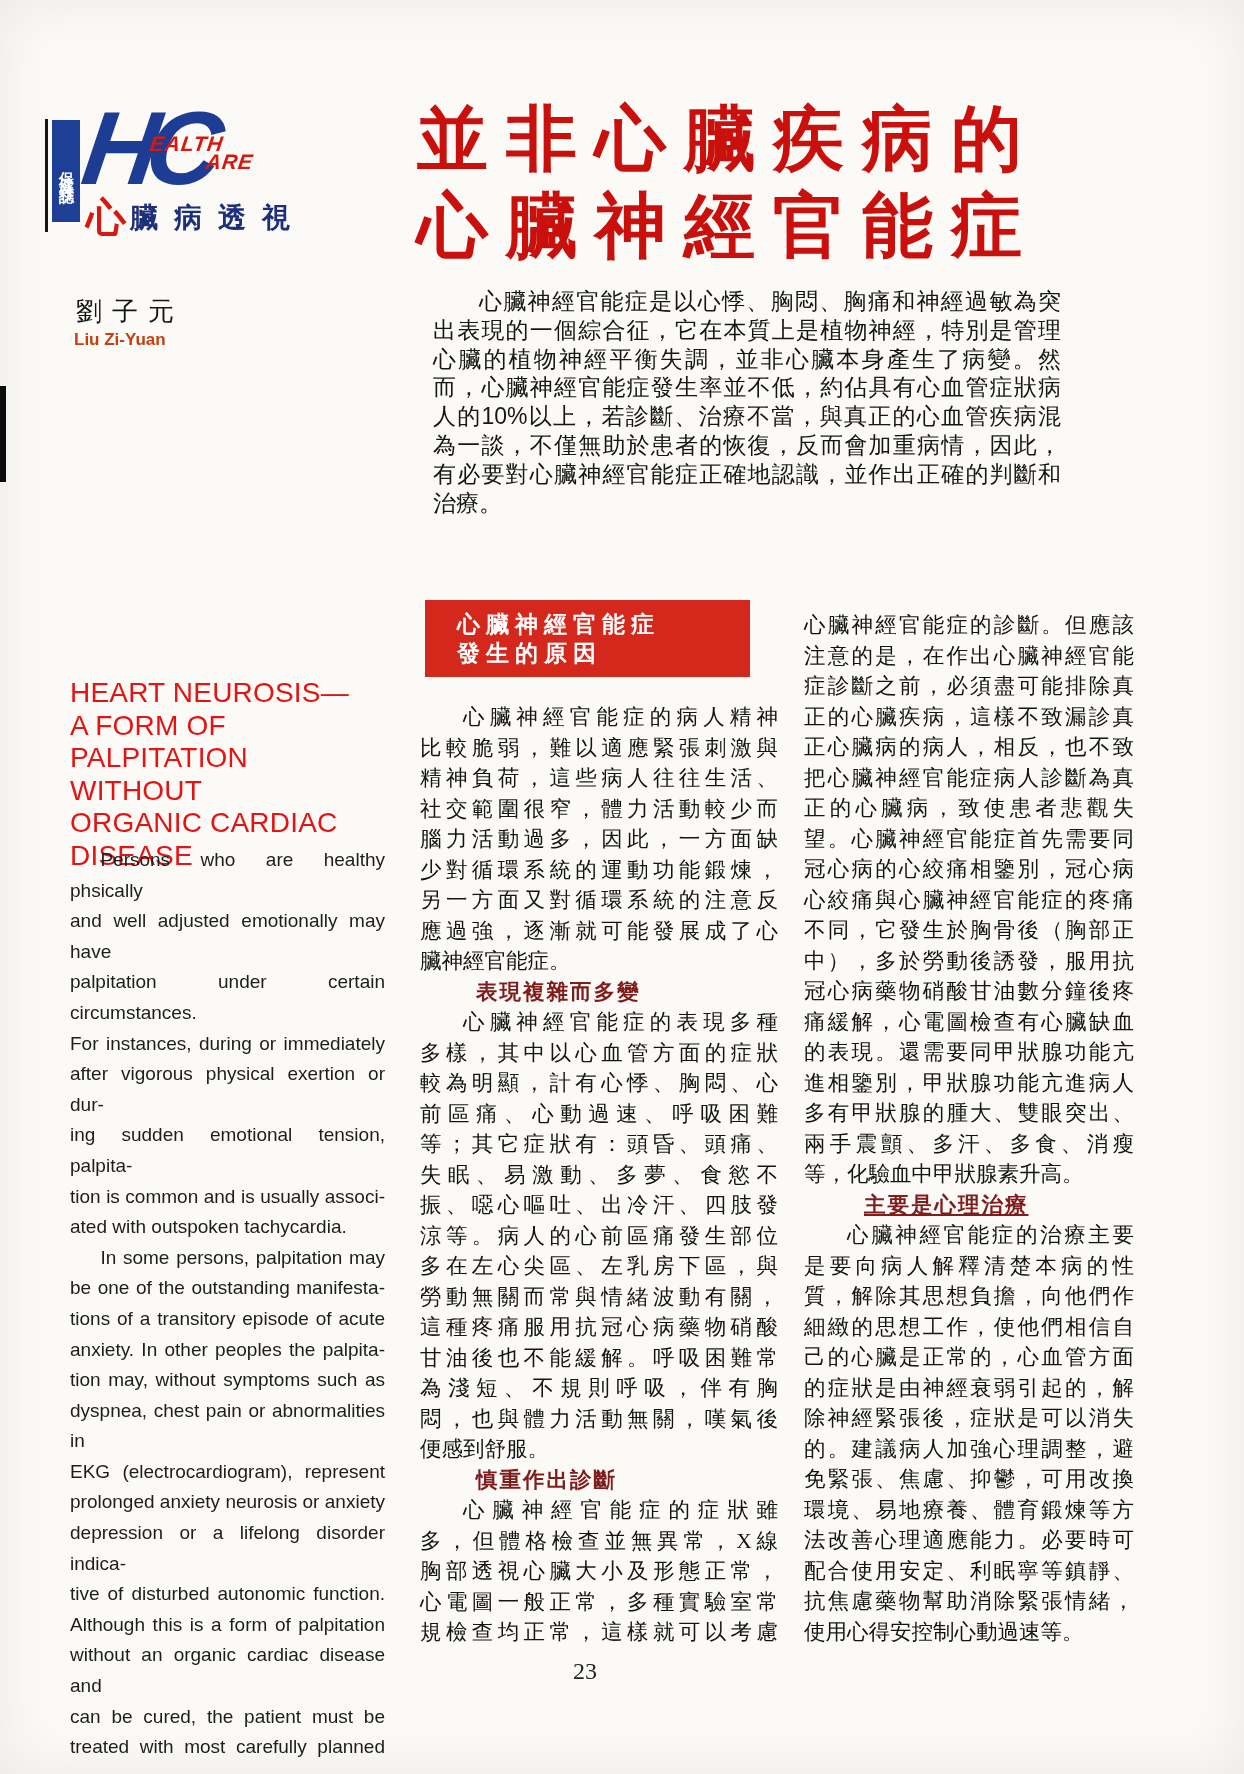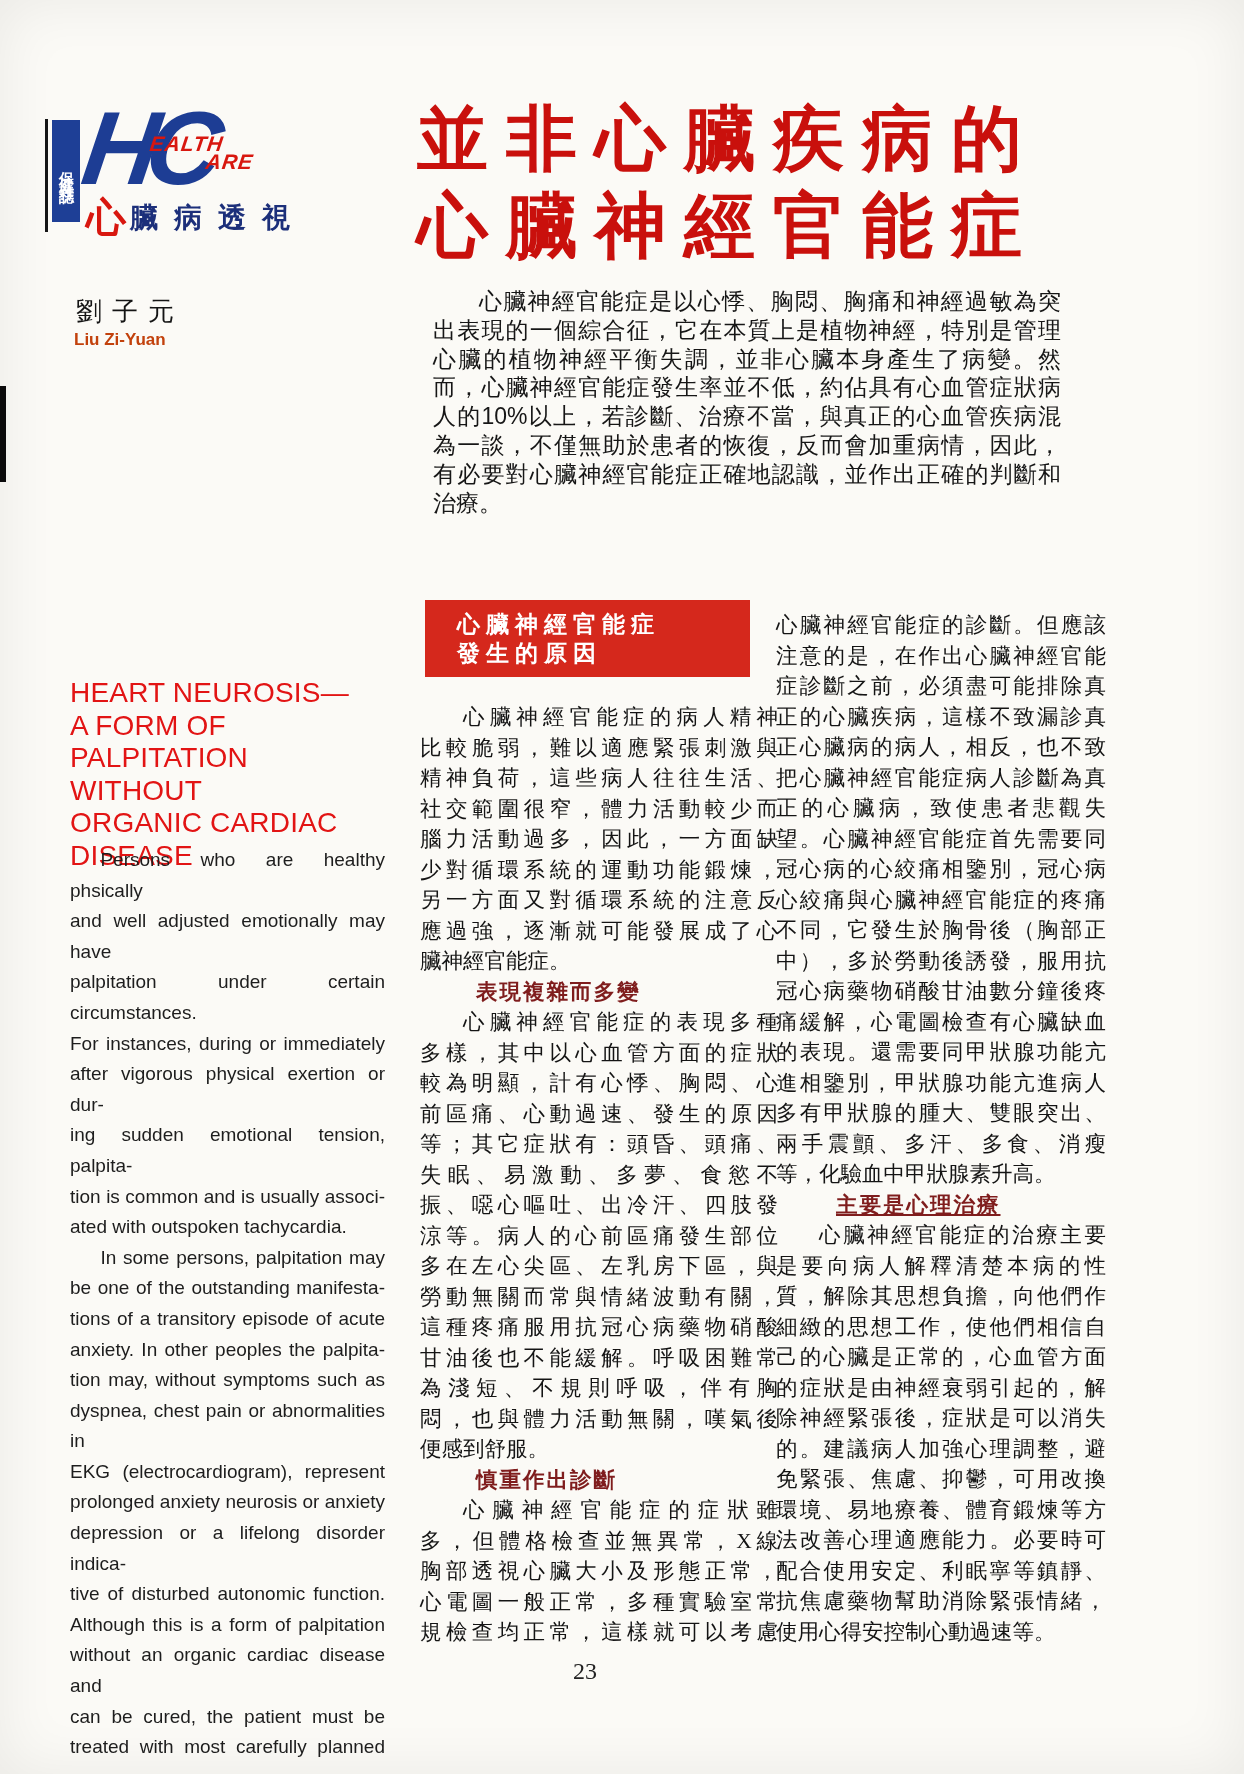--- a/index.html
+++ b/index.html
@@ -89,21 +89,21 @@
     padding:10px 0 0 32px;font-weight:bold;font-size:23px;
     line-height:29px;letter-spacing:6px;
   }
 
   
   .cn-col{
     font-family:"Liberation Serif",serif;
     font-size:21.5px;line-height:30.5px;color:#141414;
   }
   .mid-flow{position:absolute;left:420px;top:702px;width:358px;}
-  .right-flow{position:absolute;left:776px;top:610px;width:330px;}
+  .right-flow{position:absolute;left:804px;top:610px;width:330px;}
   .subhead{
     display:block;font-weight:bold;padding-left:56px;
     font-family:"Liberation Sans",sans-serif;font-size:21.5px;
     letter-spacing:2px;color:#7f1d1d;
   }
   .right-flow .subhead{padding-left:60px;text-decoration:underline;}
 
   .page-number{
     position:absolute;left:545px;top:1658px;width:80px;text-align:center;
     font-family:"Liberation Serif",serif;font-size:24px;color:#222;
@@ -196,21 +196,21 @@
         <div class="line">少對循環系統的運動功能鍛煉，</div>
         <div class="line">另一方面又對循環系統的注意反</div>
         <div class="line">應過強，逐漸就可能發展成了心</div>
         <div class="line last">臟神經官能症。</div>
       </div>
     <span class="subhead">表現複雜而多變</span>
     <div class="par cn p-indent p-end">
         <div class="line first">心臟神經官能症的表現多種</div>
         <div class="line">多樣，其中以心血管方面的症狀</div>
         <div class="line">較為明顯，計有心悸、胸悶、心</div>
-        <div class="line">前區痛、心動過速、發生的原因</div>
+        <div class="line">前區痛、心動過速、呼吸困難</div>
         <div class="line">等；其它症狀有：頭昏、頭痛、</div>
         <div class="line">失眠、易激動、多夢、食慾不</div>
         <div class="line">振、噁心嘔吐、出冷汗、四肢發</div>
         <div class="line">涼等。病人的心前區痛發生部位</div>
         <div class="line">多在左心尖區、左乳房下區，與</div>
         <div class="line">勞動無關而常與情緒波動有關，</div>
         <div class="line">這種疼痛服用抗冠心病藥物硝酸</div>
         <div class="line">甘油後也不能緩解。呼吸困難常</div>
         <div class="line">為淺短、不規則呼吸，伴有胸</div>
         <div class="line">悶，也與體力活動無關，嘆氣後</div>

